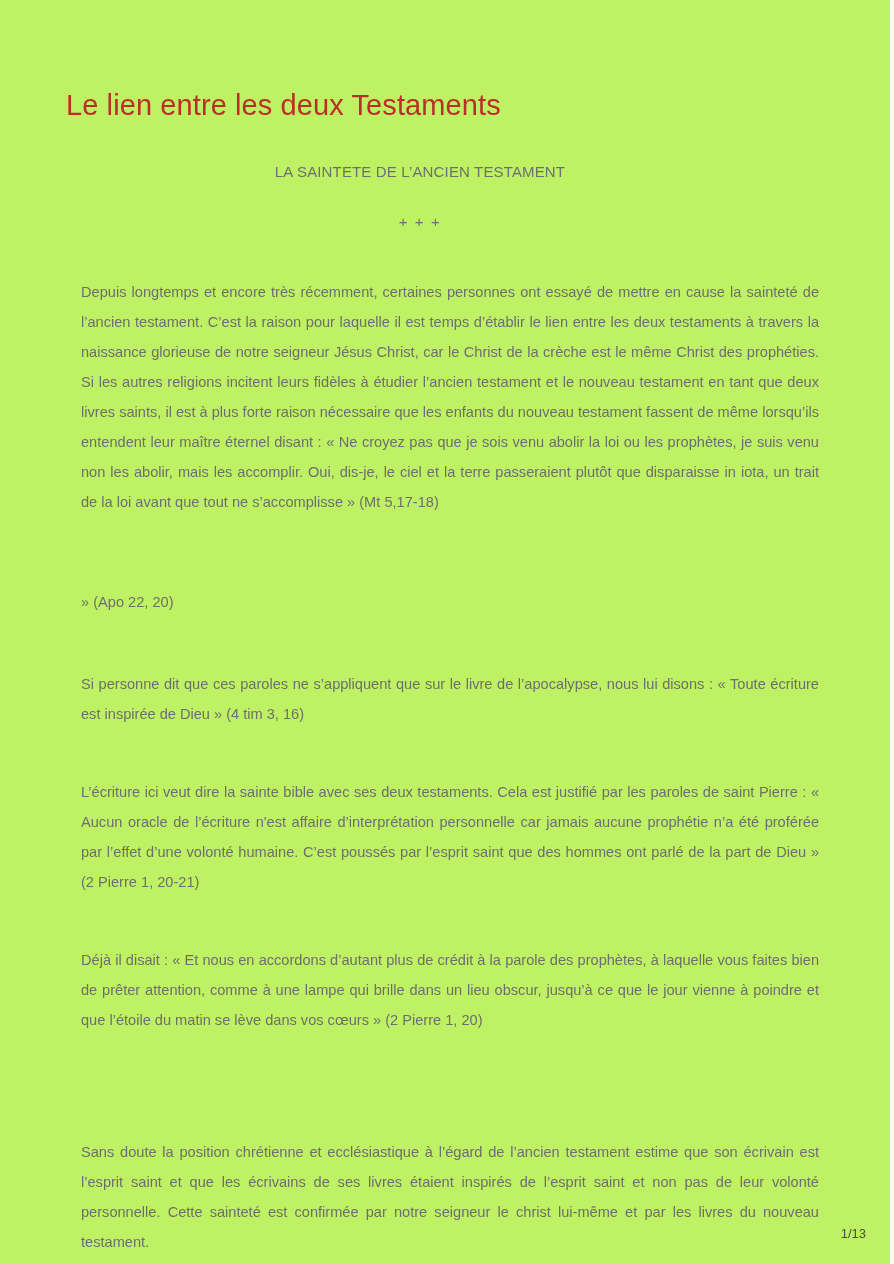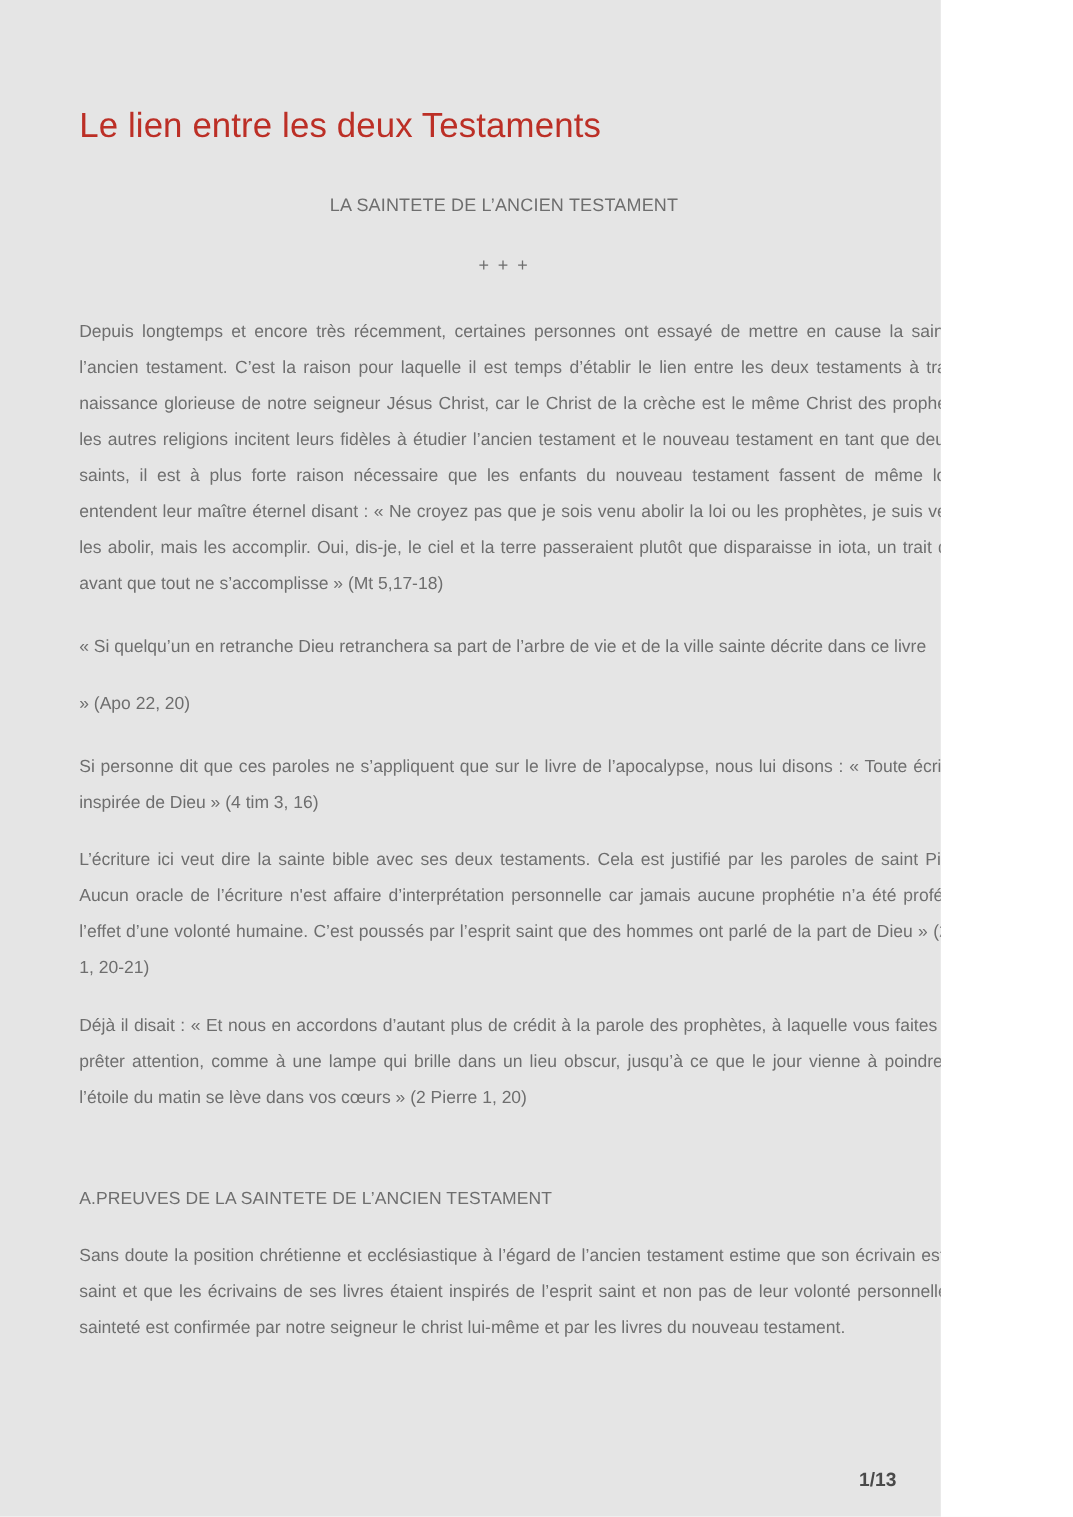--- a/index.html
+++ b/index.html
@@ -3,23 +3,23 @@
 <meta charset="utf-8">
 <style>
   html, body {
     margin: 0;
     padding: 0;
     background: #ffffff;
   }
 
   .page {
     position: relative;
-    width: 784px;
+    width: 890px;
     height: 1264px;
-    background: #e5e5e5;
+    background: #bef264;
     overflow: hidden;
     font-family: "Liberation Sans", sans-serif;
     box-sizing: border-box;
   }
 
   .doc-title {
     position: absolute;
     left: 66px;
     top: 68px;
     font-size: 29px;
@@ -55,21 +55,21 @@
     letter-spacing: 1.6px;
     margin: 26px 0 0 -60px;
     padding: 0;
   }
 
   p.body-par {
     font-size: 14.6px;
     line-height: 30px;
     color: #6e6e6e;
     text-align: justify;
-    margin: 0;
+    margin: 15px;
     padding: 0;
   }
 
   p.body-par.left {
     text-align: left;
   }
 
   .gap-xl { height: 28px; }
   .gap-lg { height: 22px; }
   .gap-md { height: 18px; }
@@ -79,26 +79,26 @@
     line-height: 30px;
     color: #6e6e6e;
     text-align: left;
     margin: 0;
     padding: 0;
     letter-spacing: 0.1px;
   }
 
   .page-number {
     position: absolute;
-    right: 37px;
+    right: 24px;
     bottom: 22px;
-    font-size: 16px;
+    font-size: 13px;
     line-height: 16px;
     color: #4a4a4a;
-    font-weight: 700;
+    font-weight: 400;
   }
 </style>
 </head>
 <body>
 
 <div class="page">
 
   <h1 class="doc-title">Le lien entre les deux Testaments</h1>
 
   <div class="content">
@@ -106,21 +106,20 @@
     <div class="section-subtitle">LA SAINTETE DE L’ANCIEN TESTAMENT</div>
 
     <div class="cross-mark">+ + +</div>
 
     <div class="gap-xl"></div>
 
     <p class="body-par">Depuis longtemps et encore très récemment, certaines personnes ont essayé de mettre en cause la sainteté de l’ancien testament. C’est la raison pour laquelle il est temps d’établir le lien entre les deux testaments à travers la naissance glorieuse de notre seigneur Jésus Christ, car le Christ de la crèche est le même Christ des prophéties. Si les autres religions incitent leurs fidèles à étudier l’ancien testament et le nouveau testament en tant que deux livres saints, il est à plus forte raison nécessaire que les enfants du nouveau testament fassent de même lorsqu’ils entendent leur maître éternel disant : « Ne croyez pas que je sois venu abolir la loi ou les prophètes, je suis venu non les abolir, mais les accomplir. Oui, dis-je, le ciel et la terre passeraient plutôt que disparaisse in iota, un trait de la loi avant que tout ne s’accomplisse » (Mt 5,17-18)</p>
 
     <div class="gap-lg"></div>
 
-    <p class="body-par">« Si quelqu’un en retranche Dieu retranchera sa part de l’arbre de vie et de la ville sainte décrite dans ce livre</p>
 
     <div class="gap-md"></div>
 
     <p class="body-par left">» (Apo 22, 20)</p>
 
     <div class="gap-lg"></div>
 
     <p class="body-par">Si personne dit que ces paroles ne s’appliquent que sur le livre de l’apocalypse, nous lui disons : « Toute écriture est inspirée de Dieu » (4 tim 3, 16)</p>
 
     <div class="gap-md"></div>
@@ -132,21 +131,20 @@
     <p class="body-par">Déjà il disait : « Et nous en accordons d’autant plus de crédit à la parole des prophètes, à laquelle vous faites bien de prêter attention, comme à une lampe qui brille dans un lieu obscur, jusqu’à ce que le jour vienne à poindre et que l’étoile du matin se lève dans vos cœurs » (2 Pierre 1, 20)</p>
 
     <div class="gap-md"></div>
 
 
     <div class="gap-md"></div>
 
 
     <div class="gap-md"></div>
 
-    <p class="heading-sub">A.PREUVES DE LA SAINTETE DE L’ANCIEN TESTAMENT</p>
 
     <div class="gap-md"></div>
 
     <p class="body-par">Sans doute la position chrétienne et ecclésiastique à l’égard de l’ancien testament estime que son écrivain est l’esprit saint et que les écrivains de ses livres étaient inspirés de l’esprit saint et non pas de leur volonté personnelle. Cette sainteté est confirmée par notre seigneur le christ lui-même et par les livres du nouveau testament.</p>
 
   </div>
 
   <div class="page-number">1/13</div>
 
 </div>

